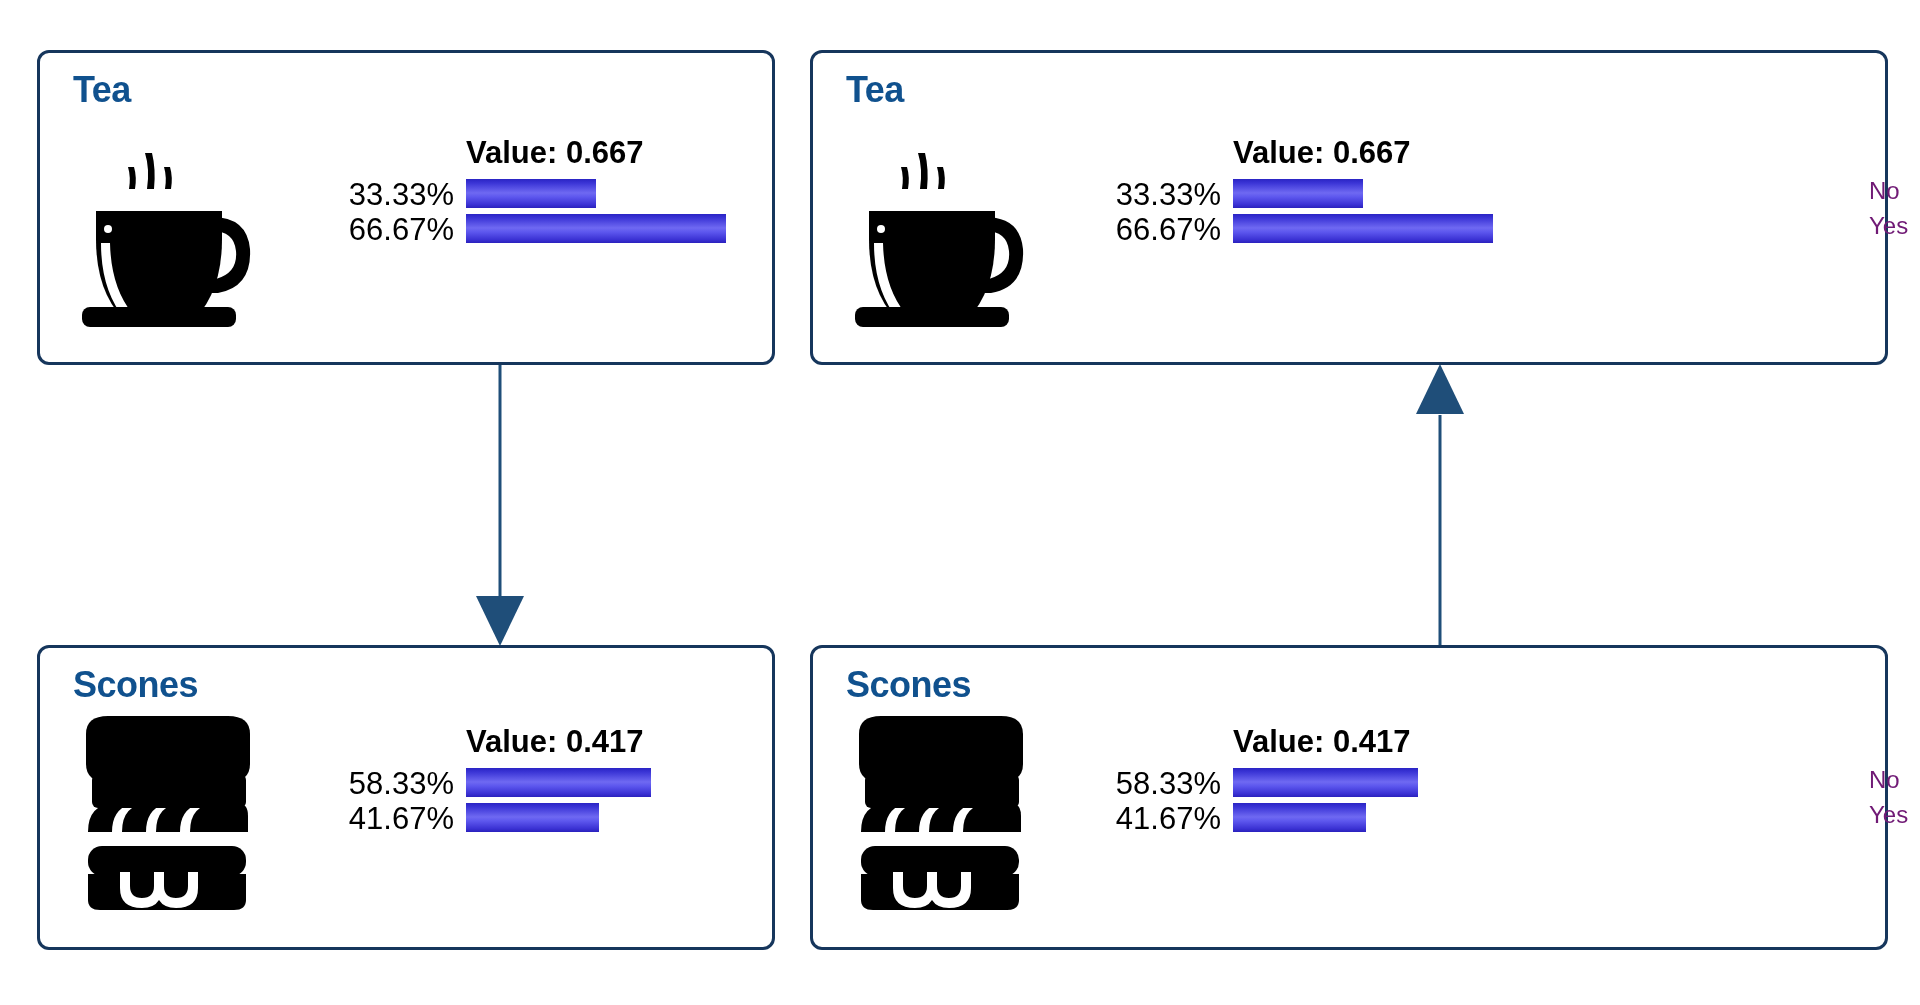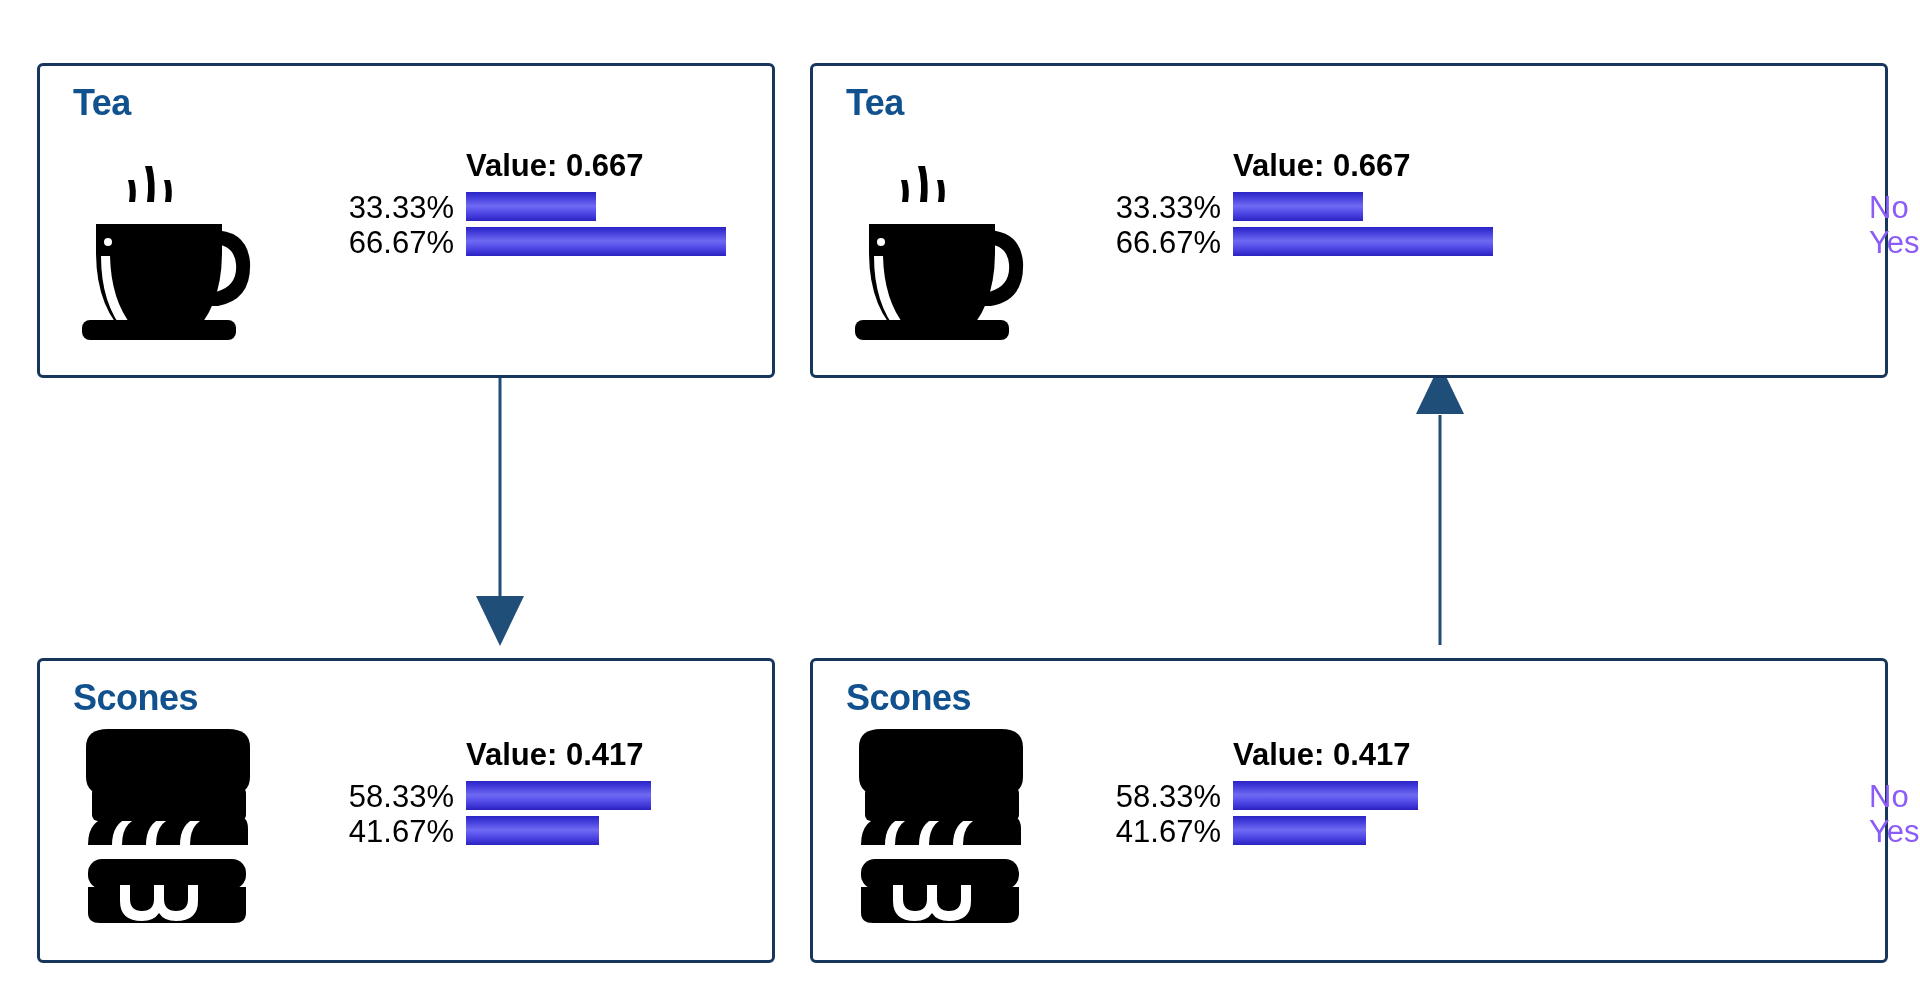--- a/index.html
+++ b/index.html
@@ -11,22 +11,21 @@
     position:relative;
   }
   #canvas{position:absolute;inset:0;width:1920px;height:1005px;}
 
   
   .node{
     position:absolute;
     box-sizing:border-box;
     background:#ffffff;
     border:3px solid #16365c;
-    border-radius:6px;
-    margin-top:13px;
+    border-radius:12px;
   }
   .node-title{
     position:absolute;
     left:33px; top:16px;
     font-size:36px;
     font-weight:bold;
     color:#10518e;
     letter-spacing:-0.5px;
     white-space:nowrap;
   }
@@ -82,22 +81,22 @@
       #2a24c4 0%,
       #3b35d6 14%,
       #6f69f2 48%,
       #5d57ee 62%,
       #3b32d4 88%,
       #2a21bd 100%);
   }
   .bar-cat{
     position:absolute;
     top:-2px;
-    font-size:31px;
-    color:#8b5cf6;
+    font-size:24px;
+    color:#701a75;
     white-space:nowrap;
   }
 
   
   .edge-layer{position:absolute;inset:0;width:1920px;height:1005px;pointer-events:none;}
 </style>
 </head>
 <body>
 
 <div id="canvas">

